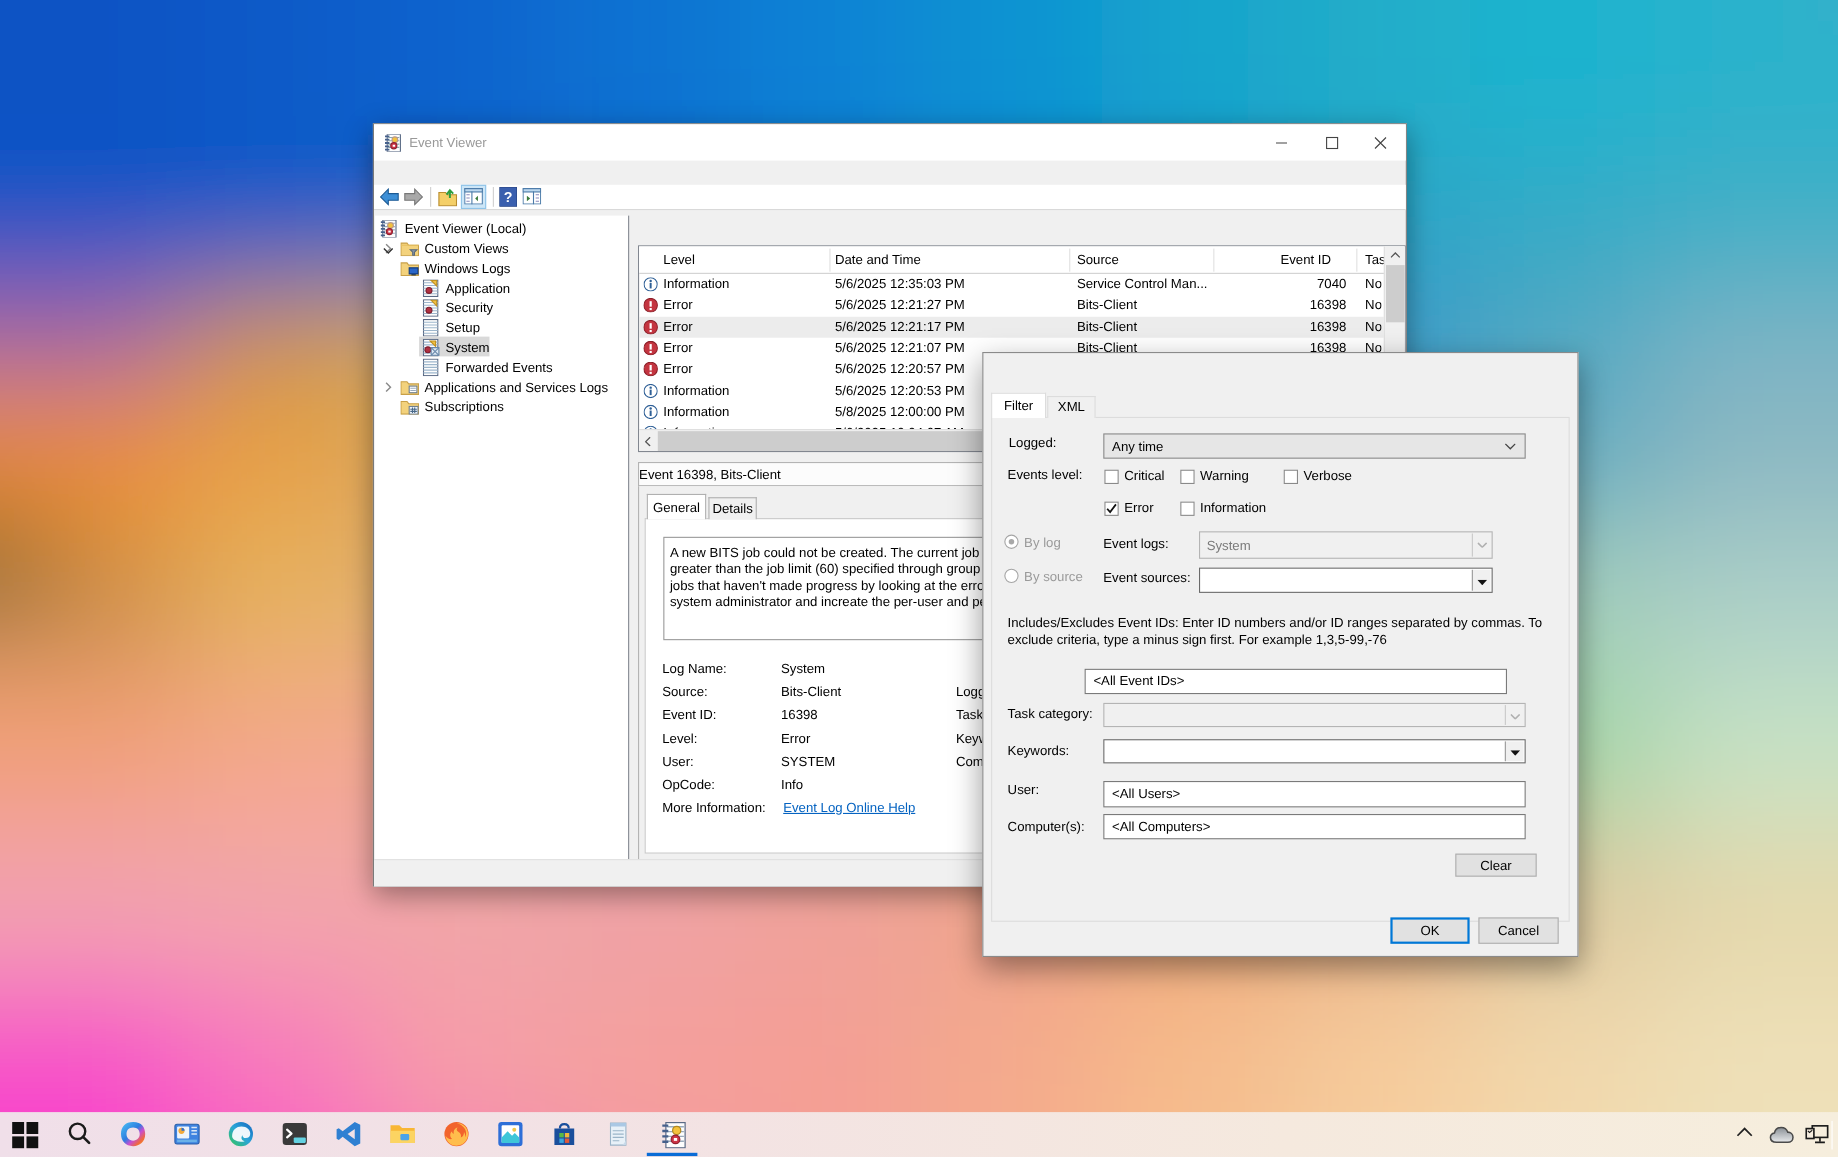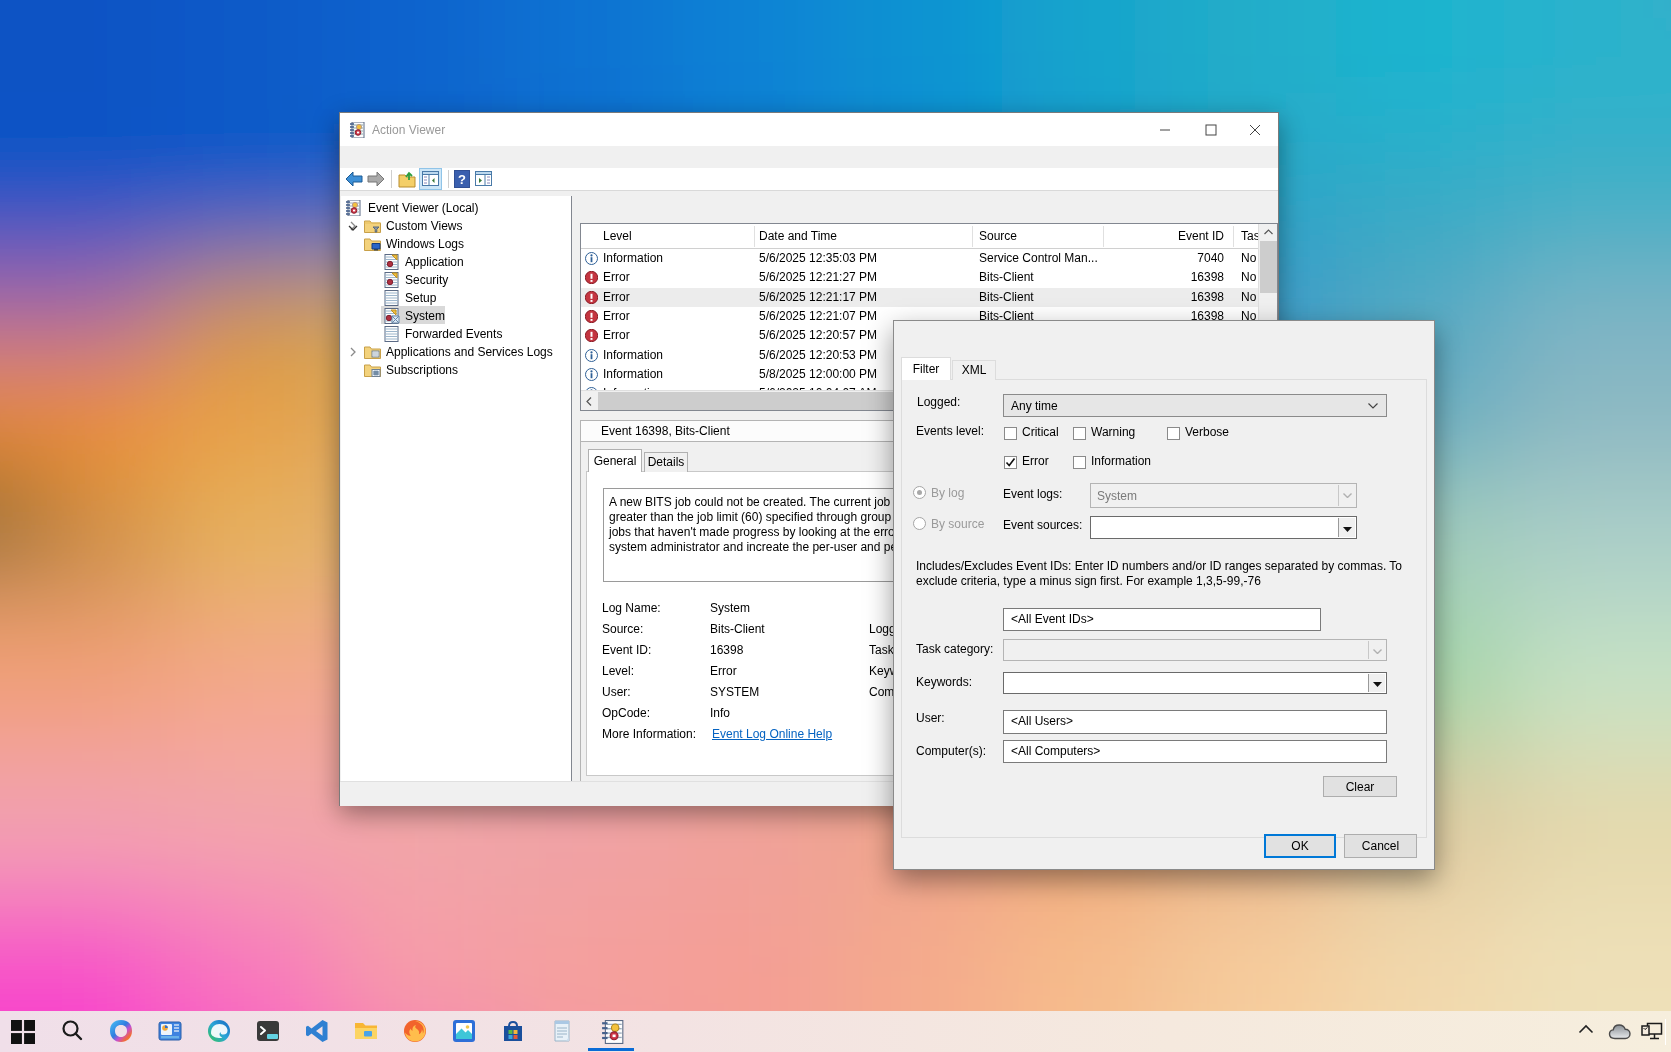--- a/index.html
+++ b/index.html
@@ -183,21 +183,21 @@
           <line x1="0" y1="2" x2="4" y2="2"></line>
           <line x1="0" y1="5" x2="4" y2="5"></line>
           <line x1="0" y1="8" x2="4" y2="8"></line>
           <line x1="0" y1="11" x2="4" y2="11"></line>
           <line x1="0" y1="14" x2="4" y2="14"></line>
         </g>
         <circle cx="9" cy="5" r="2.6" fill="#f4c23c" stroke="#b98"></circle>
         <circle cx="8" cy="10.5" r="2.8" fill="#cc3344" stroke="#902030"></circle>
         <rect x="7" y="9.6" width="2.2" height="1.8" fill="#fff"></rect>
       </svg>
-  <span class="ttl">Action Viewer</span>
+  <span class="ttl">Event Viewer</span>
   <div class="capbtn" style="right:90px">
         <svg width="45" height="33">
           <line x1="17" y1="17" x2="27" y2="17" stroke="#444" stroke-width="1"></line>
         </svg>
       </div>
   <div class="capbtn" style="right:45px">
         <svg width="45" height="33">
           <rect x="18" y="12" width="10" height="10" fill="none" stroke="#444" stroke-width="1"></rect>
         </svg>
       </div>
@@ -375,21 +375,21 @@
  </div>
  <div class="abs" id="tbl">
   <div class="abs" style="left:0;top:0;width:696px;height:25px;border-bottom:1px solid #d0d0d0;background:#fff"></div>
   <div class="csep" style="left:173px;height:21px"></div>
       <div class="csep" style="left:391px;height:21px"></div>
       <div class="csep" style="left:522px;height:21px"></div>
       <div class="csep" style="left:652px;height:21px"></div>
   <div class="cell" style="left:22px;top:3px">Level</div>
       <div class="cell" style="left:178px;top:3px">Date and Time</div>
       <div class="cell" style="left:398px;top:3px">Source</div>
-      <div class="cell" style="left:583px;top:3px;width:60px;text-align:right">Event ID</div>
+      <div class="cell" style="left:583px;top:3px;width:60px;">Event ID</div>
       <div class="cell" style="left:660px;top:3px">Tas</div>
   <div class="abs" style="left:0;top:64px;width:677px;height:19px;background:#ececec"></div>
   <svg class="abs" style="left:4px;top:28px" width="13" height="13" viewBox="0 0 13 13">
         <circle cx="6.5" cy="6.5" r="6" fill="#fff" stroke="#2e5f96"></circle>
         <circle cx="6.5" cy="3.4" r="1.1" fill="#2e5f96"></circle>
         <rect x="5.6" y="5.2" width="1.8" height="5" fill="#2e5f96"></rect>
       </svg>
   <div class="cell" style="left:22px;top:25px">Information</div>
   <div class="cell" style="left:178px;top:25px">5/6/2025 12:35:03 PM</div>
   <div class="cell" style="left:398px;top:25px">Service Control Man...</div>
@@ -471,21 +471,21 @@
         </svg>
    <div style="position:absolute;left:1px;top:17px;width:17px;height:52px;background:#cdcdcd"></div>
   </div>
   <div class="abs" style="left:0;top:166px;width:677px;height:20px;background:#f0f0f0;border-top:1px solid #dfdfdf">
    <svg style="position:absolute;left:5px;top:6px" width="6" height="9" viewBox="0 0 6 9">
           <path d="M5 0.5 L1 4.5 L5 8.5" fill="none" stroke="#555" stroke-width="1.2"></path>
         </svg>
    <div style="position:absolute;left:17px;top:1px;width:560px;height:18px;background:#cdcdcd"></div>
   </div>
  </div>
- <div class="abs" id="evhdr"><span style="margin-left:20px">Event 16398, Bits-Client</span></div>
+ <div class="abs" id="evhdr"><span style="margin-left:0">Event 16398, Bits-Client</span></div>
  <div class="abs" id="detail">
   <div class="abs" style="left:5px;top:29px;width:686px;height:305px;background:#fff;border:1px solid #c8c8c8"></div>
   <div class="abs" style="left:7px;top:7px;width:54px;height:23px;background:#fff;border:1px solid #b0b0b0;border-bottom:none;text-align:center;line-height:22px">General</div>
   <div class="abs" style="left:63px;top:10px;width:44px;height:20px;background:#f0f0f0;border:1px solid #b0b0b0;border-bottom:none;text-align:center;line-height:19px">Details</div>
   <div class="abs" style="left:22px;top:46px;width:657px;height:94px;background:#fff;border:1px solid #9a9a9a;overflow:hidden">
    <div style="position:absolute;left:5px;top:6px;white-space:nowrap">A new BITS job could not be created. The current job count for the user SYSTEM (60) is equal to or</div>
    <div style="position:absolute;left:5px;top:21px;white-space:nowrap">greater than the job limit (60) specified through group policy. To correct the problem, complete or cancel</div>
    <div style="position:absolute;left:5px;top:36px;white-space:nowrap">jobs that haven't made progress by looking at the error, and retry creation of the job; or contact the</div>
    <div style="position:absolute;left:5px;top:51px;white-space:nowrap">system administrator and increate the per-user and per-computer job limits specified via group policy.</div>
   </div>
@@ -554,21 +554,21 @@
  <div class="lbl" style="left:109px;top:197px">Event sources:</div>
  <div class="abs" style="left:196px;top:195px;width:267px;height:23px;background:#fff;border:1px solid #6a6a6a">
   <span class="ddbtn" style="border-left:1px solid #9a9a9a">
         <svg style="margin:9px auto 0" width="9" height="5" viewBox="0 0 9 5">
           <path d="M0 0 L4.5 5 L9 0 Z" fill="#111"></path>
         </svg>
       </span>
  </div>
  <div class="lbl" style="left:22px;top:238px">Includes/Excludes Event IDs: Enter ID numbers and/or ID ranges separated by commas. To</div>
  <div class="lbl" style="left:22px;top:253px">exclude criteria, type a minus sign first. For example 1,3,5-99,-76</div>
- <div class="tbox" style="left:109px;top:287px;width:318px;height:23px">&lt;All Event IDs&gt;</div>
+ <div class="tbox" style="left:92px;top:287px;width:384px;height:23px">&lt;All Event IDs&gt;</div>
  <div class="lbl" style="left:22px;top:321px">Task category:</div>
  <div class="abs" style="left:109px;top:318px;width:384px;height:22px;background:#f0f0f0;border:1px solid #b4b4b4">
   <span class="ddbtn">
         <svg style="margin:8px auto 0" width="9" height="5" viewBox="0 0 9 5">
           <path d="M0.5 0.5 L4.5 4.5 L8.5 0.5" fill="none" stroke="#b0b0b0" stroke-width="1.4"></path>
         </svg>
       </span>
  </div>
  <div class="lbl" style="left:22px;top:354px">Keywords:</div>
  <div class="abs" style="left:109px;top:351px;width:384px;height:22px;background:#fff;border:1px solid #6a6a6a">

